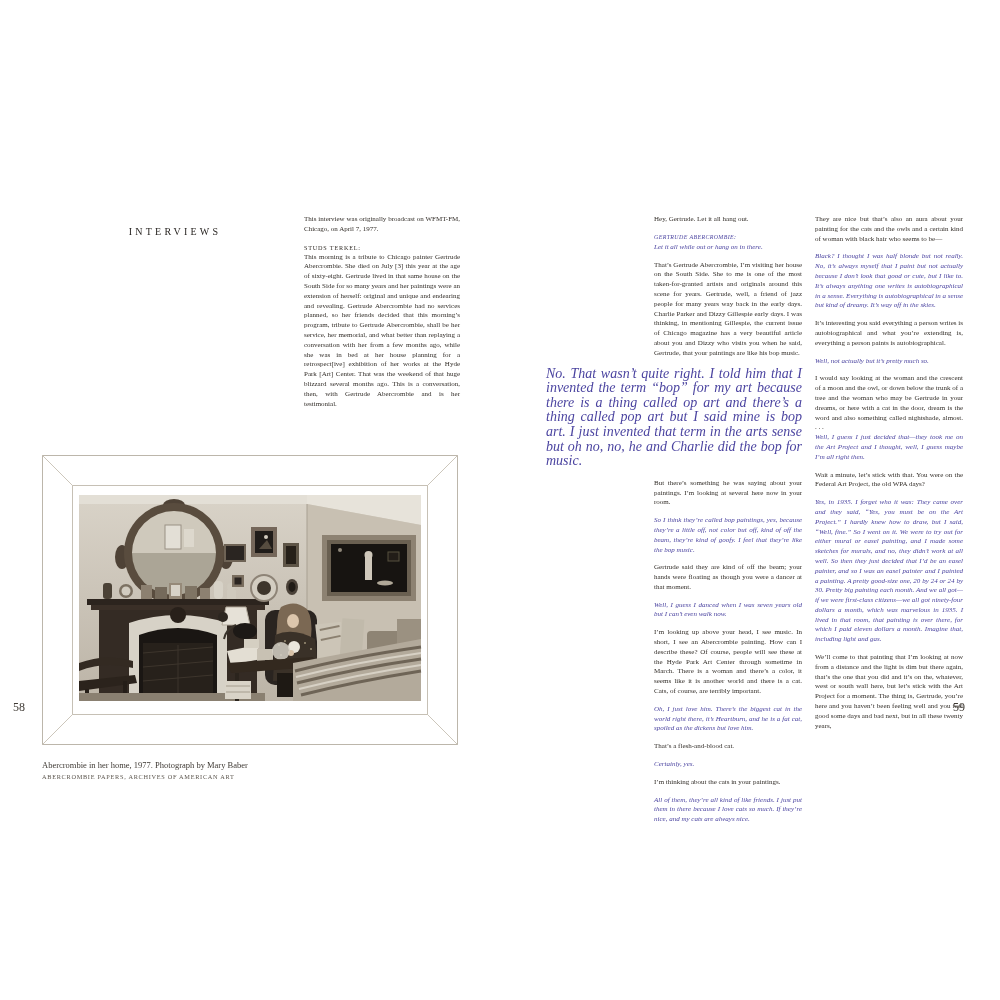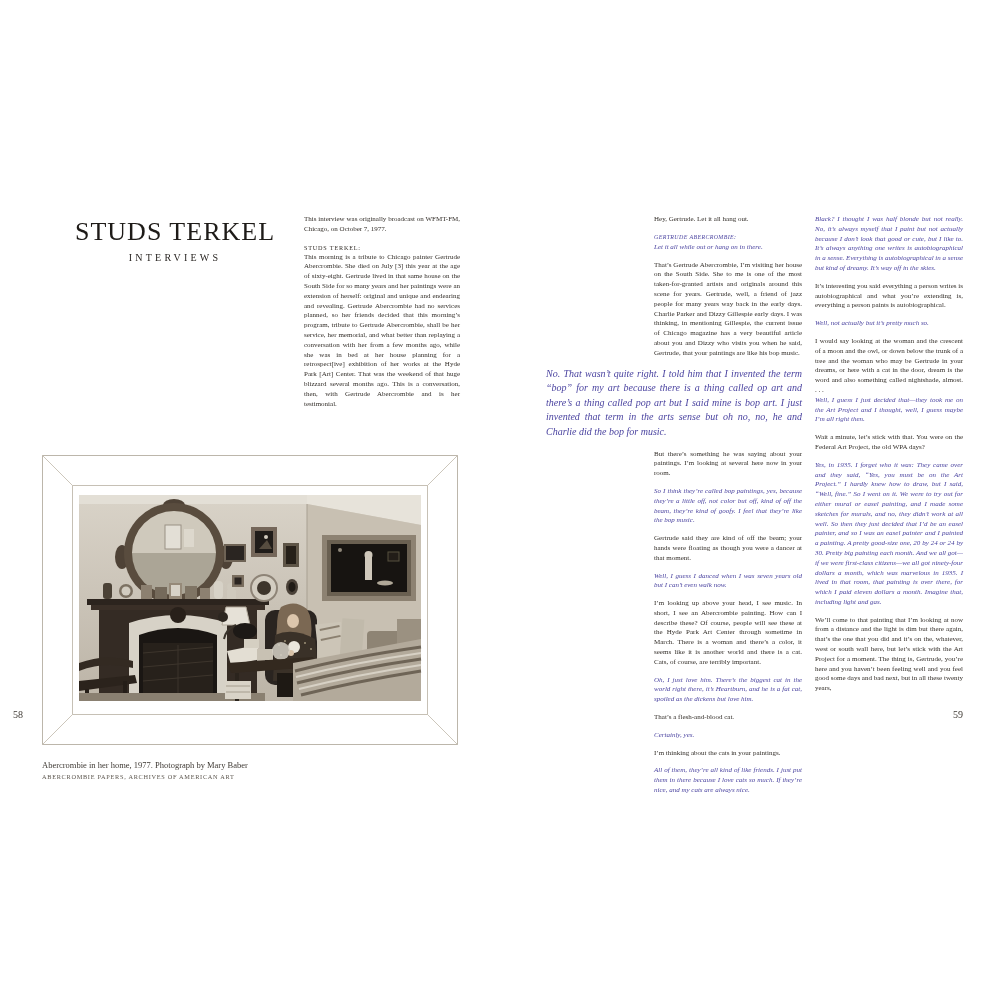--- a/index.html
+++ b/index.html
@@ -3,21 +3,21 @@
 <meta charset="utf-8">
 <style>
   html,body{margin:0;padding:0;}
   body{
     width:1000px;height:1000px;background:#ffffff;
     font-family:"Liberation Serif",serif;position:relative;overflow:hidden;
   }
   .spread{position:absolute;inset:0;}
 
   
-  .folio{position:absolute;font-size:10px;color:#3f3a34;margin-top:9px;}
+  .folio{position:absolute;font-size:12px;color:#3f3a34;}
   .folio-left{left:13px;top:700px;}
   .folio-right{left:953px;top:700px;}
 
   
   .title-block{position:absolute;left:56px;top:219px;width:238px;text-align:center;}
   .title-block h1{
     margin:0;font-weight:400;font-size:26px;line-height:1;
     letter-spacing:1px;color:#1e1b18;white-space:nowrap;
   }
   .kicker{font-size:10px;letter-spacing:3.2px;color:#2a2623;margin:7px 0 8px;}
@@ -38,45 +38,44 @@
   .col p.g{color:#4b44a0;font-style:italic;}
   .lbl{
     font-size:6.2px;letter-spacing:.8px;color:#332e29;margin:0 0 1px;
     line-height:9px;
   }
   .lbl.g{color:#4b44a0;font-style:italic;letter-spacing:.4px;font-size:5.9px;}
   .intro-col .lbl{margin-top:8px;}
   p.cont{text-indent:11px;margin-top:0;}
   p.nogap{margin-bottom:0;}
   .pullquote{
-    font-style:italic;font-size:10px;line-height:14.6px;color:#4b44a0;
+    font-style:italic;font-size:14px;line-height:14.6px;color:#4b44a0;
     width:256px;margin:6px 0 10px -108px;text-align:justify;
   }
 
   
   .framed-photo{position:absolute;left:42px;top:455px;width:416px;height:290px;margin:0;}
   .caption{position:absolute;left:42px;top:760px;width:410px;}
   .cap1{font-size:8.5px;line-height:1.3;color:#3f3a34;}
   .cap2{font-size:6.3px;letter-spacing:.7px;color:#5c564e;margin-top:2px;}
 </style>
 </head>
 <body>
 
 <div class="spread">
 
   <div class="folio folio-left">58</div>
   <div class="folio folio-right">59</div>
 
   <header class="title-block">
-    <h1>STUDS TERKEL</h1>
     <div class="kicker">INTERVIEWS</div>
   </header>
 
   <div class="col intro-col">
-    <p>This interview was originally broadcast on WFMT-FM, Chicago, on October 7, 1977.</p>
+    <p>This interview was originally broadcast on WFMT-FM, Chicago, on April 7, 1977.</p>
     <div class="lbl">STUDS TERKEL:</div>
     <p>This morning is a tribute to Chicago painter Gertrude Abercrombie. She died on July [3] this year at the age of sixty-eight. Gertrude lived in that same house on the South Side for so many years and her paintings were an extension of herself: original and unique and endearing and revealing. Gertrude Abercrombie had no services planned, so her friends decided that this morning’s program, tribute to Gertrude Abercrombie, shall be her service, her memorial, and what better than replaying a conversation with her from a few months ago, while she was in bed at her house planning for a retrospect[ive] exhibition of her works at the Hyde Park [Art] Center. That was the weekend of that huge blizzard several months ago. This is a conversation, then, with Gertrude Abercrombie and is her testimonial.</p>
   </div>
 
   <figure class="framed-photo">
     <svg width="416" height="290" viewBox="0 0 416 290">
 
       <g>
         <rect x="0.5" y="0.5" width="415" height="289" fill="#ffffff" stroke="#bcb6ab" stroke-width="1"></rect>
         <rect x="30.5" y="30.5" width="355" height="229" fill="#ffffff" stroke="#c6c0b5" stroke-width="1"></rect>
@@ -250,20 +249,21 @@
     <p class="g">Well, I guess I danced when I was seven years old but I can’t even walk now.</p>
     <p>I’m looking up above your head, I see music. In short, I see an Abercrombie painting. How can I describe these? Of course, people will see these at the Hyde Park Art Center through sometime in March. There is a woman and there’s a color, it seems like it is another world and there is a cat. Cats, of course, are terribly important.</p>
     <p class="g">Oh, I just love him. There’s the biggest cat in the world right there, it’s Heartburn, and he is a fat cat, spoiled as the dickens but love him.</p>
     <p>That’s a flesh-and-blood cat.</p>
     <p class="g">Certainly, yes.</p>
     <p>I’m thinking about the cats in your paintings.</p>
     <p class="g">All of them, they’re all kind of like friends. I just put them in there because I love cats so much. If they’re nice, and my cats are always nice.</p>
   </div>
 
   <div class="col col2">
+    <p>They are nice but that’s also an aura about your painting for the cats and the owls and a certain kind of woman with black hair who seems to be—</p>
     <p class="g">Black? I thought I was half blonde but not really. No, it’s always myself that I paint but not actually because I don’t look that good or cute, but I like to. It’s always anything one writes is autobiographical in a sense. Everything is autobiographical in a sense but kind of dreamy. It’s way off in the skies.</p>
     <p>It’s interesting you said everything a person writes is autobiographical and what you’re extending is, everything a person paints is autobiographical.</p>
     <p class="g">Well, not actually but it’s pretty much so.</p>
     <p class="nogap">I would say looking at the woman and the crescent of a moon and the owl, or down below the trunk of a tree and the woman who may be Gertrude in your dreams, or here with a cat in the door, dream is the word and also something called nightshade, almost. . . .</p>
     <p class="g">Well, I guess I just decided that—they took me on the Art Project and I thought, well, I guess maybe I’m all right then.</p>
     <p>Wait a minute, let’s stick with that. You were on the Federal Art Project, the old WPA days?</p>
     <p class="g">Yes, in 1935. I forget who it was: They came over and they said, “Yes, you must be on the Art Project.” I hardly knew how to draw, but I said, “Well, fine.” So I went on it. We were to try out for either mural or easel painting, and I made some sketches for murals, and no, they didn’t work at all well. So then they just decided that I’d be an easel painter, and so I was an easel painter and I painted a painting. A pretty good-size one, 20 by 24 or 24 by 30. Pretty big painting each month. And we all got—if we were first-class citizens—we all got ninety-four dollars a month, which was marvelous in 1935. I lived in that room, that painting is over there, for which I paid eleven dollars a month. Imagine that, including light and gas.</p>
     <p>We’ll come to that painting that I’m looking at now from a distance and the light is dim but there again, that’s the one that you did and it’s on the, whatever, west or south wall here, but let’s stick with the Art Project for a moment. The thing is, Gertrude, you’re here and you haven’t been feeling well and you feel good some days and bad next, but in all these twenty years,</p>
   </div>
 

